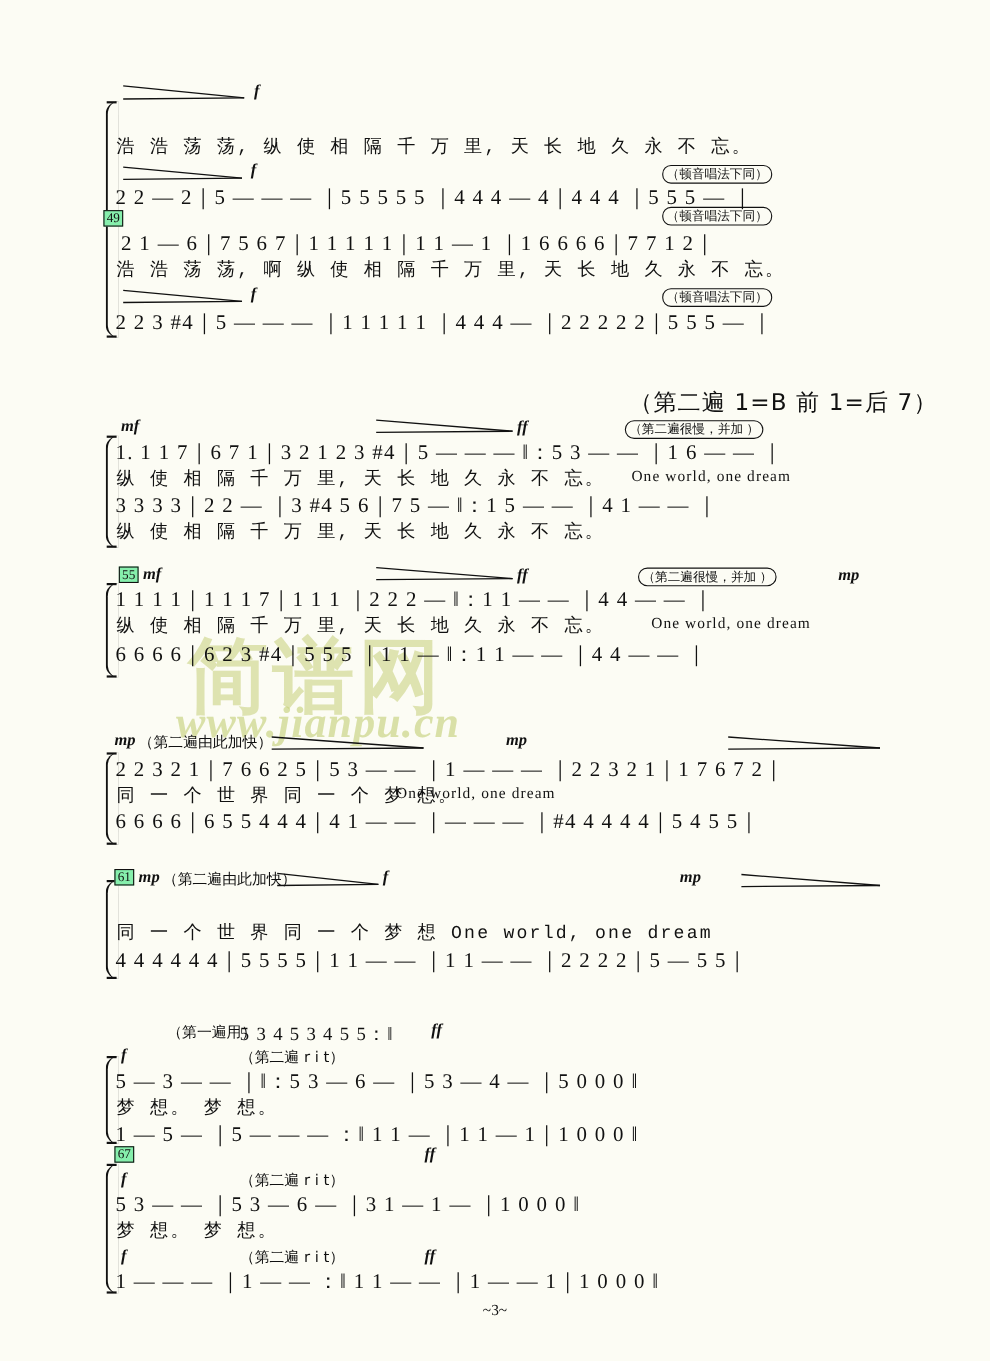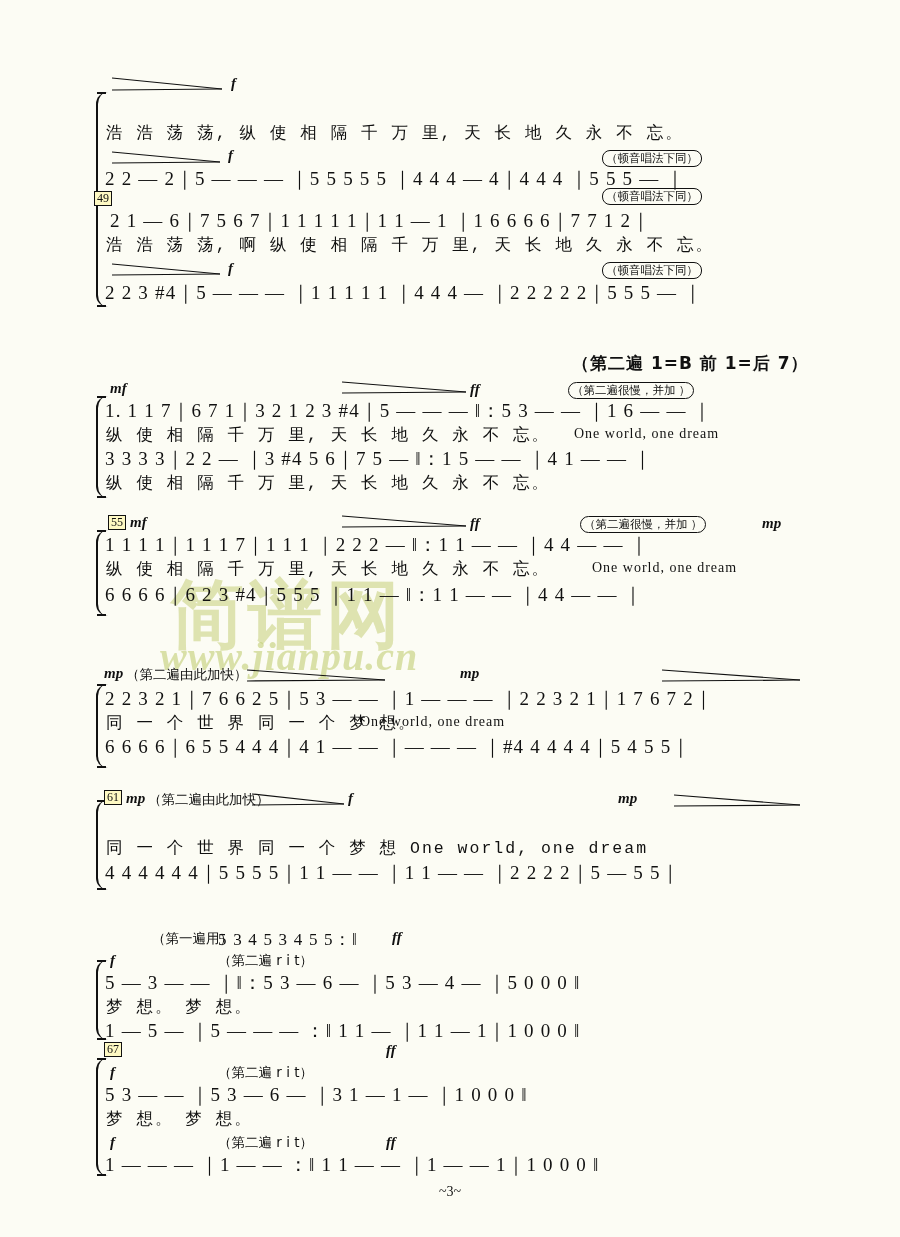--- a/index.html
+++ b/index.html
@@ -86,38 +86,38 @@
   .tiny {
     font-size:11.5px;
     font-family:Liberation Sans, sans-serif;
   }
   .boxnum {
     position:absolute;
     border:1px solid #111;
     font-size:12px;
     padding:0 2px;
     font-family:"Liberation Serif", serif;
-    background:#fef9c3;
+    background:#86efac;
     line-height:13px;
   }
   .hair {
     position:absolute;
     height:10px;
   }
   .hair svg { display:block; }
   .paren-note {
     position:absolute;
     font-size:13.5px;
     font-family:"DejaVu Sans", sans-serif;
   }
   .sec-title {
     position:absolute;
-    font-size:17px;
+    font-size:21px;
     font-family:"DejaVu Sans", sans-serif;
-    font-weight:bold;
+    font-weight:normal;
     letter-spacing:1px;
   }
   .pagenum {
     position:absolute;
     left:0; right:0;
     text-align:center;
     font-size:14px;
     font-family:"Liberation Serif", serif;
   }
 </style>

